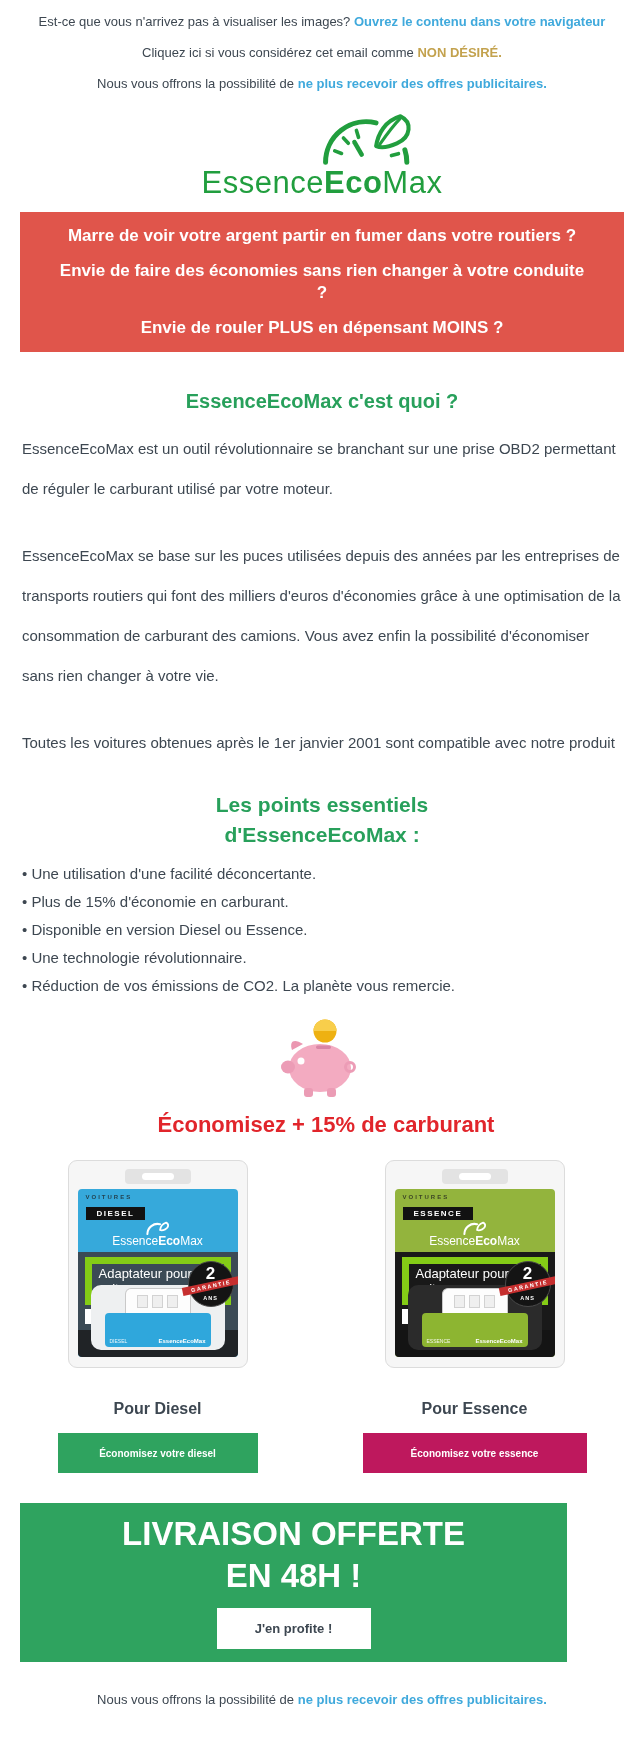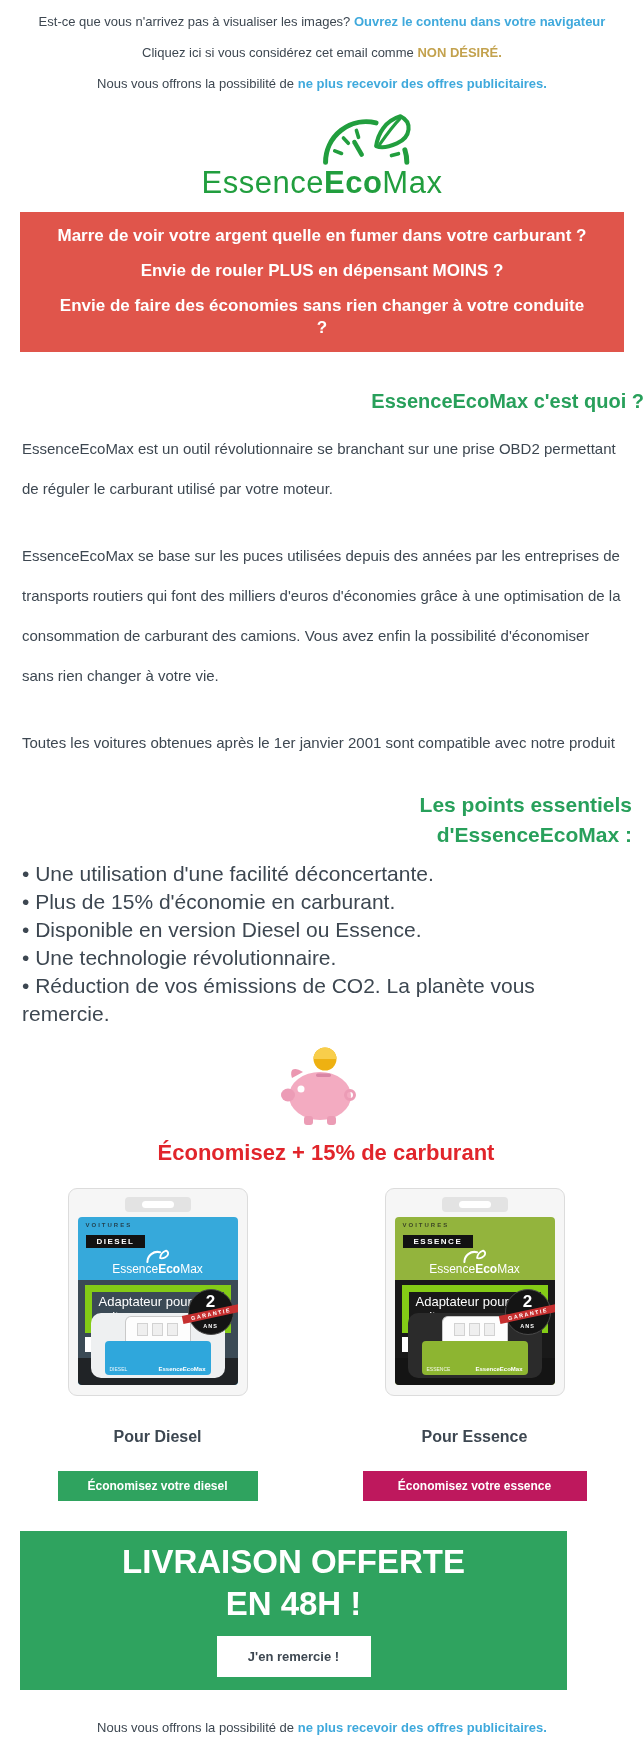--- a/index.html
+++ b/index.html
@@ -28,26 +28,26 @@
   .hero {
     margin:12px 20px 0; padding:13px 34px;
     color:#ffffff; text-align:center; font-weight:bold; font-size:17px;
   }
   .hero p { margin:0 0 13px; line-height:22px; }
   .hero p:last-child { margin-bottom:0; }
 
   
   .intro { text-align:center; font-size:15.5px; line-height:23px; margin:10px 28px 0; }
 
-  .green-heading { text-align:right; font-size:20px; font-weight:bold; margin:38px 0 16px; }
+  .green-heading { text-align:center; font-size:20px; font-weight:bold; margin:38px 0 16px; }
   .points-heading { font-size:21px; line-height:30px; margin:14px 12px 10px; }
 
   .body-p { font-size:15px; line-height:40px; margin:0 22px 27px; }
 
-  .points { list-style:none; margin:0 22px 0; padding:0; font-size:21px; }
+  .points { list-style:none; margin:0 22px 0; padding:0; font-size:15px; }
   .points li { line-height:28px; }
   .points li::before { content:"• "; }
 
   .pig-wrap { text-align:center; margin:16px 0 2px; }
 
   .savings { text-align:center; font-size:22px; font-weight:bold; margin:10px 0 22px; }
 
   
   .products { display:flex; justify-content:center; gap:105px; }
   .product-col { display:flex; flex-direction:column; align-items:center; }
@@ -76,21 +76,21 @@
   .badge-unit { position:absolute; left:0; right:0; bottom:5px; color:#fff; font-size:5.5px; font-weight:bold; letter-spacing:1px; }
   .bubble { position:absolute; left:13px; right:13px; top:96px; bottom:7px; border-radius:10px; display:flex; align-items:center; justify-content:center; z-index:2; }
   .device { width:106px; }
   .connector { width:66px; height:25px; margin:0 auto; background:#fdfdfd; border:1px solid #c9c9c9; border-bottom:none; border-radius:6px 6px 0 0; display:flex; gap:4px; justify-content:center; align-items:center; }
   .connector i { width:11px; height:13px; background:#efefef; border:1px solid #d2d2d2; }
   .base { width:106px; height:34px; border-radius:4px; position:relative; }
   .dev-fuel { position:absolute; left:5px; bottom:3px; font-size:5px; color:#ffffff; opacity:.9; }
   .dev-brand { position:absolute; right:5px; bottom:3px; font-size:6px; color:#ffffff; font-weight:bold; }
 
   .caption { margin-top:32px; font-size:16px; font-weight:bold; color:#3d4751; }
-  .buy-btn { margin-top:25px; width:100%; height:30px; border:none; color:#ffffff; font-weight:bold; font-size:12px; font-family:"Liberation Sans", sans-serif; cursor:pointer; }
+  .buy-btn { margin-top:15px; width:100%; height:40px; border:none; color:#ffffff; font-weight:bold; font-size:10px; font-family:"Liberation Sans", sans-serif; cursor:pointer; }
 
   
   .cta { margin:30px 0 0 20px; width:547px; color:#ffffff; text-align:center; padding:10px 0 13px; }
   .cta-line { font-size:33px; line-height:42px; font-weight:bold; }
   .cta-btn { margin-top:11px; width:154px; height:41px; background:#ffffff; border:none; color:#3d4751; font-weight:bold; font-size:13px; font-family:"Liberation Sans", sans-serif; cursor:pointer; }
 
   .footer-notice { text-align:center; font-size:13px; margin-top:30px; }
 </style>
 </head>
 <body>
@@ -124,23 +124,23 @@
           <path d="M78 38 C85 28 92 18 100 10" stroke-width="3.5"></path>
         </g>
       </svg>
     </div>
     <div class="brand-text" style="color: rgb(33, 158, 62);">
       <span>Essence</span><b>Eco</b><span>Max</span>
     </div>
   </div>
 
   <div class="hero" style="background-color: rgb(224, 85, 75);">
-    <p>Marre de voir votre argent quelle en fumer dans votre carburant ?</p>
+    <p>Marre de voir votre argent partir en fumer dans votre routiers ?</p>
+    <p>Envie de faire des économies sans rien changer à votre conduite ?</p>
     <p>Envie de rouler PLUS en dépensant MOINS ?</p>
-    <p>Envie de faire des économies sans rien changer à votre conduite ?</p>
   </div>
 
 
   <h2 class="green-heading" style="color: rgb(40, 160, 91);">EssenceEcoMax c'est quoi ?</h2>
 
   <p class="body-p">EssenceEcoMax est un outil révolutionnaire se branchant sur une prise OBD2 permettant de réguler le carburant utilisé par votre moteur.</p>
   <p class="body-p">EssenceEcoMax se base sur les puces utilisées depuis des années par les entreprises de transports routiers qui font des milliers d'euros d'économies grâce à une optimisation de la consommation de carburant des camions. Vous avez enfin la possibilité d'économiser sans rien changer à votre vie.</p>
   <p class="body-p">Toutes les voitures obtenues après le 1er janvier 2001 sont compatible avec notre produit</p>
 
   <h2 class="green-heading points-heading" style="color: rgb(40, 160, 91);">
@@ -265,20 +265,20 @@
       </div>
       <div class="caption">Pour Essence</div>
       <button class="buy-btn" style="background-color: #be185d;">Économisez votre essence</button>
     </div>
 
   </div>
 
   <div class="cta" style="background-color: rgb(47, 163, 95);">
     <div class="cta-line">LIVRAISON OFFERTE</div>
     <div class="cta-line">EN 48H !</div>
-    <button class="cta-btn">J'en remercie !</button>
+    <button class="cta-btn">J'en profite !</button>
   </div>
 
   <p class="footer-notice">
     <span>Nous vous offrons la possibilité de </span><a class="link" style="color: rgb(63, 169, 220);">ne plus recevoir des offres publicitaires.</a>
   </p>
 
 </div>
 
 </body></html>

